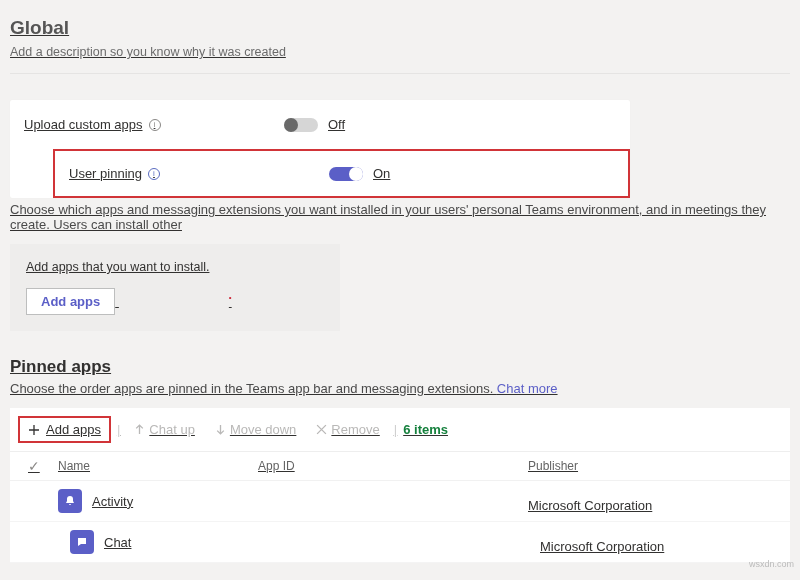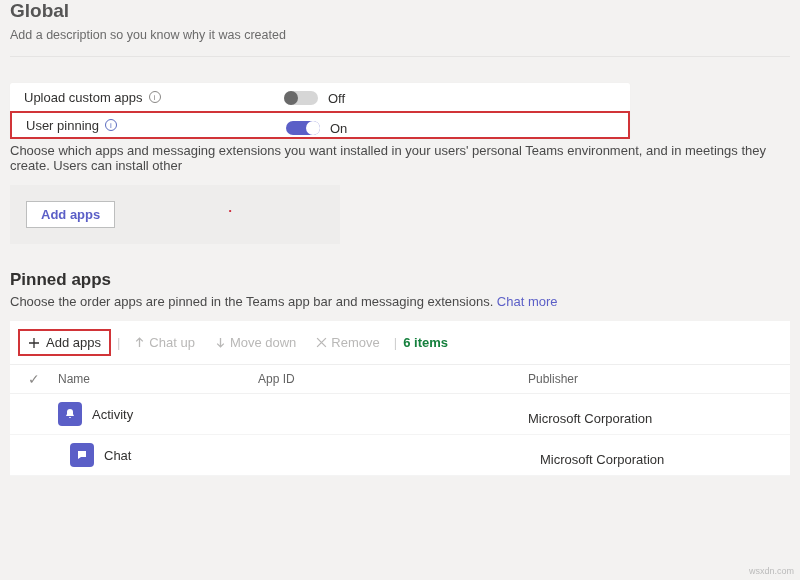--- a/index.html
+++ b/index.html
@@ -5,56 +5,56 @@
   * { box-sizing: border-box; margin: 0; padding: 0; }
   body {
     font-family: "Segoe UI", Arial, sans-serif;
     background: #f3f2f1;
     color: #323130;
     font-size: 13px;
     width: 800px;
     height: 580px;
     overflow: hidden;
   }
-  .page { padding: 0 10px 0 10px; }
+  .page { padding: 17px 10px 0 10px; text-decoration: underline; }
   h1.title { font-size: 19px; font-weight: 600; color: #555; }
   .desc { color: #6b6b6b; margin: 6px 0 14px 0; font-size: 12.5px; }
   .sep { border: none; border-top: 1px solid #e5e4e3; margin-bottom: 26px; }
 
   .panel {
     background: #fff;
     border-radius: 2px;
     padding: 0;
     width: 620px;
     box-shadow: 0 0 1px rgba(0,0,0,0.06);
   }
   .row {
-    display: flex; 
-    padding: 8px 14px; height: 28px;
+    display: flex; align-items: center;
+    padding: 8px 14px; height: 49px;
   }
   .row .label { flex: 0 0 260px; display: flex; align-items: center; gap: 6px; font-size: 13px; }
   .row .val { font-size: 13px; }
   .info-icon {
     width: 12px; height: 12px; border: 1px solid #8a8886; border-radius: 50%;
     display: inline-flex; align-items: center; justify-content: center;
     font-size: 8px; color: #8a8886;
   }
   .info-icon.blue { border-color: #5b6cc0; color:#5b6cc0; }
   .toggle {
     width: 34px; height: 14px; border-radius: 7px; position: relative; display: inline-block;
     margin-right: 10px;
   }
   .toggle .knob {
     width: 14px; height: 14px; border-radius: 50%; position: absolute; top: 0;
   }
   .toggle.off { background: #d6d6d6; }
   .toggle.off .knob { left: 0; background: #696969; }
   .toggle.on { background: #5b5fc7; }
   .toggle.on .knob { right: 0; background: #fff; }
-  .highlight { border: 2px solid #d13438; }
+  .highlight { border: 2px solid #d13438; margin-left: 43px; }
 
   h2.sec-title { font-size: 17px; font-weight: 600; margin-top: 26px; }
   .sec-desc { color: #4a4a4a; font-size: 13px; margin: 4px 0 12px 0; }
 
   .install-box {
     background: #eeedec; padding: 16px; width: 330px;
   }
   .install-box .txt { font-size: 12.5px; margin-bottom: 14px; }
   .btn {
     background: #fff; border: 1px solid #bdbebe; padding: 5px 14px;
@@ -94,21 +94,21 @@
     display: flex; align-items: flex-end; padding: 8px 8px 8px 18px;
     border-bottom: 1px solid #f4f4f4;
   }
   .app-icon {
     width: 24px; height: 24px; border-radius: 4px; background: #5b5fc7;
     display: inline-flex; align-items: center; justify-content: center;
     color: #fff; margin-right: 10px; font-size: 13px;
   }
   .check { color:#8a8886; font-size:14px; }
 
-  .watermark { position: absolute; bottom: 4px; right: 6px; font-size: 9px; color: #bbb; }
+  .watermark { position: absolute; bottom: 11px; right: 6px; font-size: 9px; color: #bbb; }
 </style>
 </head>
 <body>
 
 <div class="page">
   <h1 class="title">Global</h1>
   <div class="desc">Add a description so you know why it was created</div>
   <hr class="sep">
 
   <div class="panel">
@@ -130,20 +130,21 @@
       <span class="toggle on">
           <span class="knob"></span>
         </span>
       <span class="val">On</span>
     </div>
   </div>
 
   <div class="sec-desc">Choose which apps and messaging extensions you want installed in your users' personal Teams environment, and in meetings they create. Users can install other</div>
 
   <div class="install-box">
+    <div class="txt">Add apps that you want to install.</div>
     <button class="btn">Add apps</button>
     <span class="dot">•</span>
   </div>
 
   <h2 class="sec-title">Pinned apps</h2>
   <div class="sec-desc">
     <span>Choose the order apps are pinned in the Teams app bar and messaging extensions. </span><span class="link">Chat more</span>
   </div>
 
   <div class="pinned-panel">

